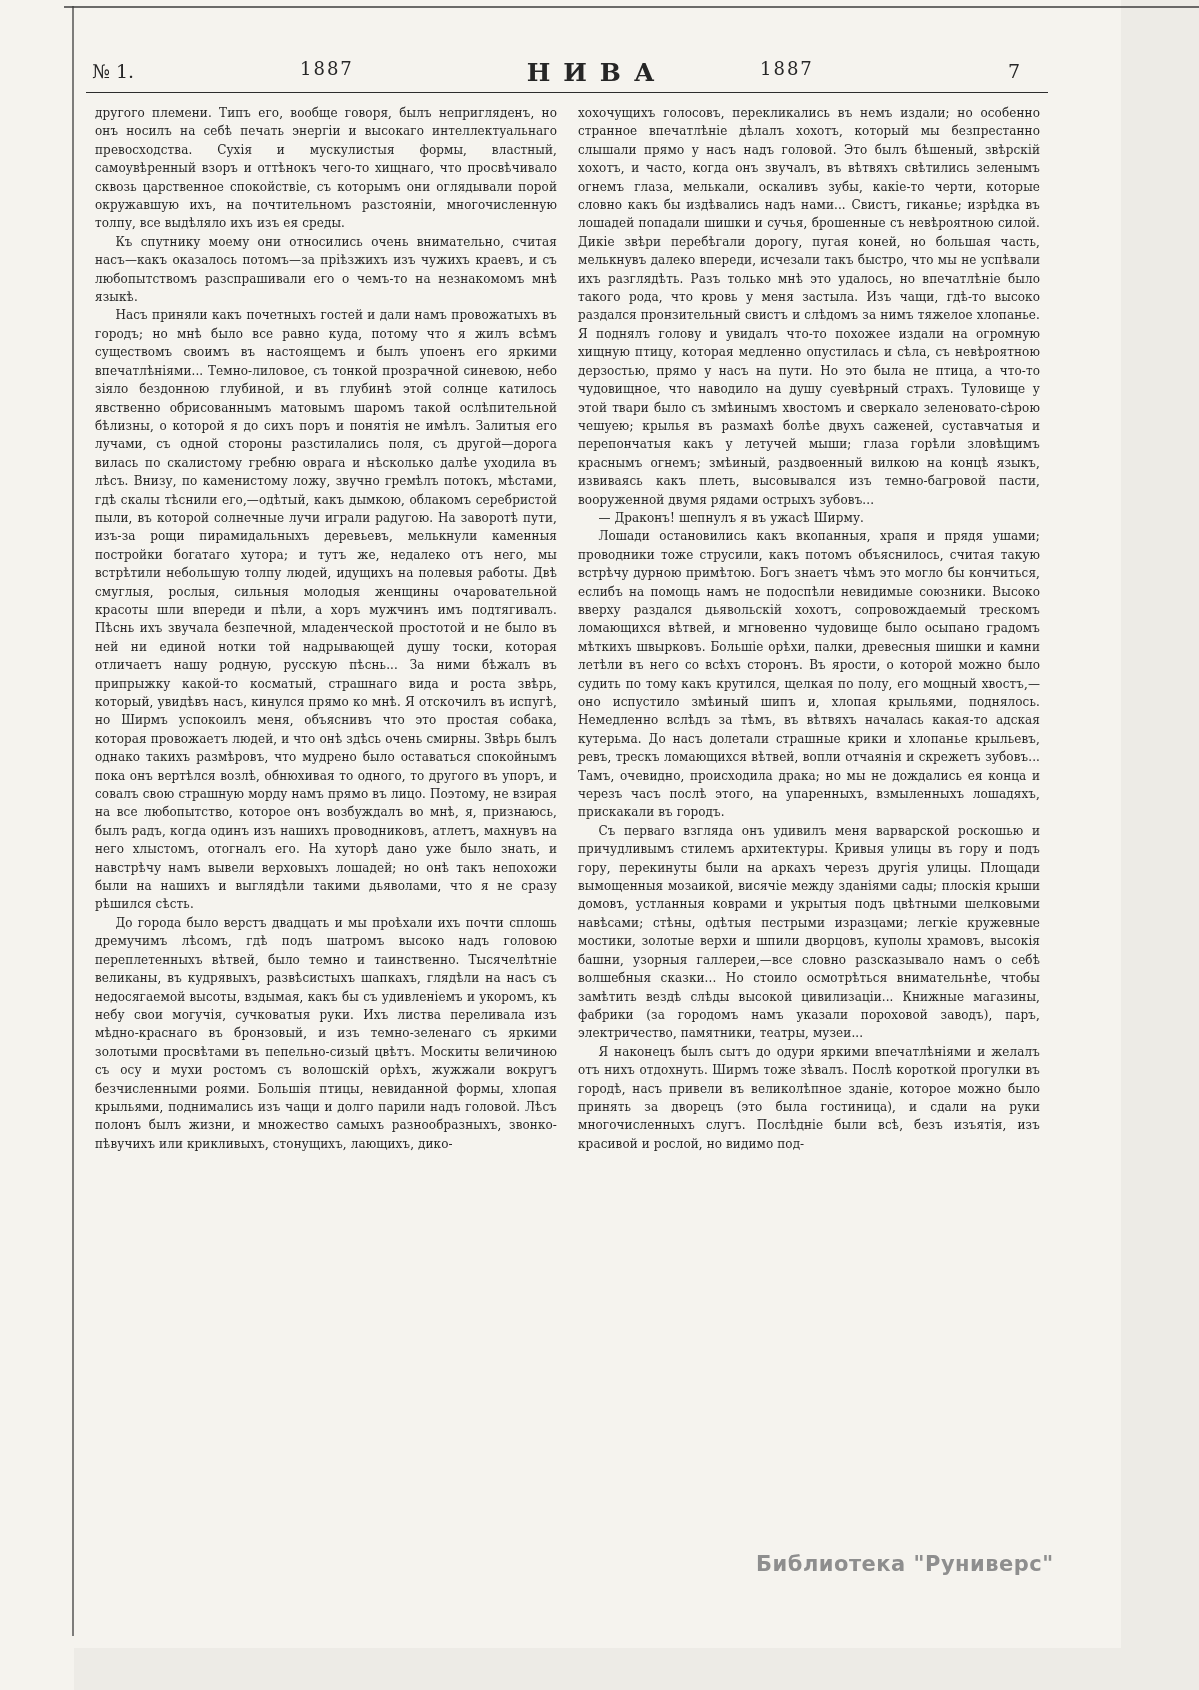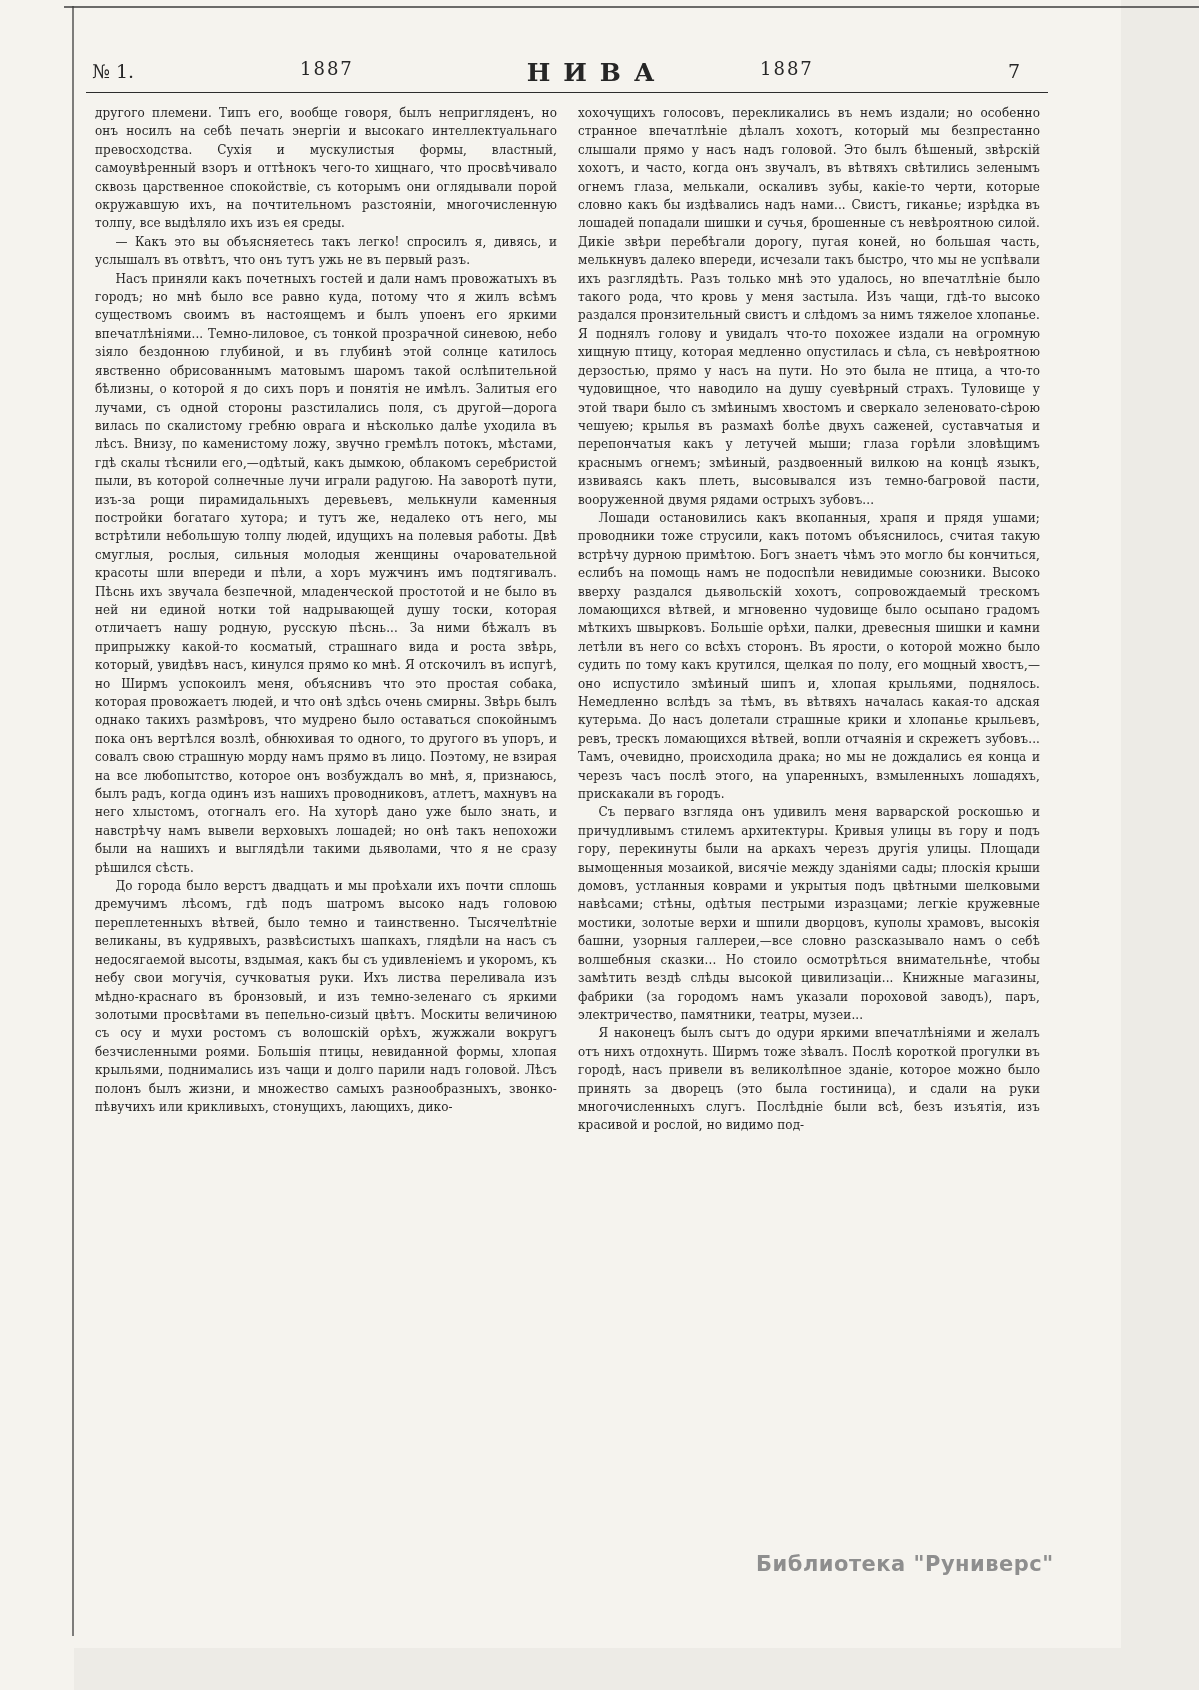--- a/index.html
+++ b/index.html
@@ -85,26 +85,27 @@
     <span class="title">НИВА</span>
     <span class="year-right">1887</span>
     <span class="pagenum">7</span>
   </div>
 
   <div class="rule"></div>
 
   <div class="columns">
     <div class="col">
         <p class="noindent">другого племени. Типъ его, вообще говоря, былъ непригляденъ, но онъ носилъ на себѣ печать энергіи и высокаго интеллектуальнаго превосходства. Сухія и мускулистыя формы, властный, самоувѣренный взоръ и оттѣнокъ чего-то хищнаго, что просвѣчивало сквозь царственное спокойствіе, съ которымъ они оглядывали порой окружавшую ихъ, на почтительномъ разстояніи, многочисленную толпу, все выдѣляло ихъ изъ ея среды.</p>
-        <p>— Какъ это вы объясняетесь такъ легко! спросилъ я, дивясь, и услышалъ въ отвѣтъ, что онъ тутъ ужь не въ первый разъ.</p>
+        <p>Къ спутнику моему они относились очень внимательно, считая насъ—какъ оказалось потомъ—за пріѣзжихъ изъ чужихъ краевъ, и съ любопытствомъ разспрашивали его о чемъ-то на незнакомомъ мнѣ языкѣ.</p>
         <p>Насъ приняли какъ почетныхъ гостей и дали намъ провожатыхъ въ городъ; но мнѣ было все равно куда, потому что я жилъ всѣмъ существомъ своимъ въ настоящемъ и былъ упоенъ его яркими впечатлѣніями... Темно-лиловое, съ тонкой прозрачной синевою, небо зіяло бездонною глубиной, и въ глубинѣ этой солнце катилось явственно обрисованнымъ матовымъ шаромъ такой ослѣпительной бѣлизны, о которой я до сихъ поръ и понятія не имѣлъ. Залитыя его лучами, съ одной стороны разстилались поля, съ другой—дорога вилась по скалистому гребню оврага и нѣсколько далѣе уходила въ лѣсъ. Внизу, по каменистому ложу, звучно гремѣлъ потокъ, мѣстами, гдѣ скалы тѣснили его,—одѣтый, какъ дымкою, облакомъ серебристой пыли, въ которой солнечные лучи играли радугою. На заворотѣ пути, изъ-за рощи пирамидальныхъ деревьевъ, мелькнули каменныя постройки богатаго хутора; и тутъ же, недалеко отъ него, мы встрѣтили небольшую толпу людей, идущихъ на полевыя работы. Двѣ смуглыя, рослыя, сильныя молодыя женщины очаровательной красоты шли впереди и пѣли, а хоръ мужчинъ имъ подтягивалъ. Пѣснь ихъ звучала безпечной, младенческой простотой и не было въ ней ни единой нотки той надрывающей душу тоски, которая отличаетъ нашу родную, русскую пѣснь... За ними бѣжалъ въ припрыжку какой-то косматый, страшнаго вида и роста звѣрь, который, увидѣвъ насъ, кинулся прямо ко мнѣ. Я отскочилъ въ испугѣ, но Ширмъ успокоилъ меня, объяснивъ что это простая собака, которая провожаетъ людей, и что онѣ здѣсь очень смирны. Звѣрь былъ однако такихъ размѣровъ, что мудрено было оставаться спокойнымъ пока онъ вертѣлся возлѣ, обнюхивая то одного, то другого въ упоръ, и совалъ свою страшную морду намъ прямо въ лицо. Поэтому, не взирая на все любопытство, которое онъ возбуждалъ во мнѣ, я, признаюсь, былъ радъ, когда одинъ изъ нашихъ проводниковъ, атлетъ, махнувъ на него хлыстомъ, отогналъ его. На хуторѣ дано уже было знать, и навстрѣчу намъ вывели верховыхъ лошадей; но онѣ такъ непохожи были на нашихъ и выглядѣли такими дьяволами, что я не сразу рѣшился сѣсть.</p>
         <p>До города было верстъ двадцать и мы проѣхали ихъ почти сплошь дремучимъ лѣсомъ, гдѣ подъ шатромъ высоко надъ головою переплетенныхъ вѣтвей, было темно и таинственно. Тысячелѣтніе великаны, въ кудрявыхъ, развѣсистыхъ шапкахъ, глядѣли на насъ съ недосягаемой высоты, вздымая, какъ бы съ удивленіемъ и укоромъ, къ небу свои могучія, сучковатыя руки. Ихъ листва переливала изъ мѣдно-краснаго въ бронзовый, и изъ темно-зеленаго съ яркими золотыми просвѣтами въ пепельно-сизый цвѣтъ. Москиты величиною съ осу и мухи ростомъ съ волошскій орѣхъ, жужжали вокругъ безчисленными роями. Большія птицы, невиданной формы, хлопая крыльями, поднимались изъ чащи и долго парили надъ головой. Лѣсъ полонъ былъ жизни, и множество самыхъ разнообразныхъ, звонко-пѣвучихъ или крикливыхъ, стонущихъ, лающихъ, дико-</p>
       </div>
     <div class="col">
         <p class="noindent">хохочущихъ голосовъ, перекликались въ немъ издали; но особенно странное впечатлѣніе дѣлалъ хохотъ, который мы безпрестанно слышали прямо у насъ надъ головой. Это былъ бѣшеный, звѣрскій хохотъ, и часто, когда онъ звучалъ, въ вѣтвяхъ свѣтились зеленымъ огнемъ глаза, мелькали, оскаливъ зубы, какіе-то черти, которые словно какъ бы издѣвались надъ нами... Свистъ, гиканье; изрѣдка въ лошадей попадали шишки и сучья, брошенные съ невѣроятною силой. Дикіе звѣри перебѣгали дорогу, пугая коней, но большая часть, мелькнувъ далеко впереди, исчезали такъ быстро, что мы не успѣвали ихъ разглядѣть. Разъ только мнѣ это удалось, но впечатлѣніе было такого рода, что кровь у меня застыла. Изъ чащи, гдѣ-то высоко раздался пронзительный свистъ и слѣдомъ за нимъ тяжелое хлопанье. Я поднялъ голову и увидалъ что-то похожее издали на огромную хищную птицу, которая медленно опустилась и сѣла, съ невѣроятною дерзостью, прямо у насъ на пути. Но это была не птица, а что-то чудовищное, что наводило на душу суевѣрный страхъ. Туловище у этой твари было съ змѣинымъ хвостомъ и сверкало зеленовато-сѣрою чешуею; крылья въ размахѣ болѣе двухъ саженей, суставчатыя и перепончатыя какъ у летучей мыши; глаза горѣли зловѣщимъ краснымъ огнемъ; змѣиный, раздвоенный вилкою на концѣ языкъ, извиваясь какъ плеть, высовывался изъ темно-багровой пасти, вооруженной двумя рядами острыхъ зубовъ...</p>
+        <p>— Драконъ! шепнулъ я въ ужасѣ Ширму.</p>
         <p>Лошади остановились какъ вкопанныя, храпя и прядя ушами; проводники тоже струсили, какъ потомъ объяснилось, считая такую встрѣчу дурною примѣтою. Богъ знаетъ чѣмъ это могло бы кончиться, еслибъ на помощь намъ не подоспѣли невидимые союзники. Высоко вверху раздался дьявольскій хохотъ, сопровождаемый трескомъ ломающихся вѣтвей, и мгновенно чудовище было осыпано градомъ мѣткихъ швырковъ. Большіе орѣхи, палки, древесныя шишки и камни летѣли въ него со всѣхъ сторонъ. Въ ярости, о которой можно было судить по тому какъ крутился, щелкая по полу, его мощный хвостъ,—оно испустило змѣиный шипъ и, хлопая крыльями, поднялось. Немедленно вслѣдъ за тѣмъ, въ вѣтвяхъ началась какая-то адская кутерьма. До насъ долетали страшные крики и хлопанье крыльевъ, ревъ, трескъ ломающихся вѣтвей, вопли отчаянія и скрежетъ зубовъ... Тамъ, очевидно, происходила драка; но мы не дождались ея конца и черезъ часъ послѣ этого, на упаренныхъ, взмыленныхъ лошадяхъ, прискакали въ городъ.</p>
         <p>Съ перваго взгляда онъ удивилъ меня варварской роскошью и причудливымъ стилемъ архитектуры. Кривыя улицы въ гору и подъ гору, перекинуты были на аркахъ черезъ другія улицы. Площади вымощенныя мозаикой, висячіе между зданіями сады; плоскія крыши домовъ, устланныя коврами и укрытыя подъ цвѣтными шелковыми навѣсами; стѣны, одѣтыя пестрыми изразцами; легкіе кружевные мостики, золотые верхи и шпили дворцовъ, куполы храмовъ, высокія башни, узорныя галлереи,—все словно разсказывало намъ о себѣ волшебныя сказки... Но стоило осмотрѣться внимательнѣе, чтобы замѣтить вездѣ слѣды высокой цивилизаціи... Книжные магазины, фабрики (за городомъ намъ указали пороховой заводъ), паръ, электричество, памятники, театры, музеи...</p>
         <p>Я наконецъ былъ сытъ до одури яркими впечатлѣніями и желалъ отъ нихъ отдохнуть. Ширмъ тоже зѣвалъ. Послѣ короткой прогулки въ городѣ, насъ привели въ великолѣпное зданіе, которое можно было принять за дворецъ (это была гостиница), и сдали на руки многочисленныхъ слугъ. Послѣдніе были всѣ, безъ изъятія, изъ красивой и рослой, но видимо под-</p>
       </div>
   </div>
 
   <div class="watermark">Библиотека "Руниверс"</div>
 
 </div>
 

